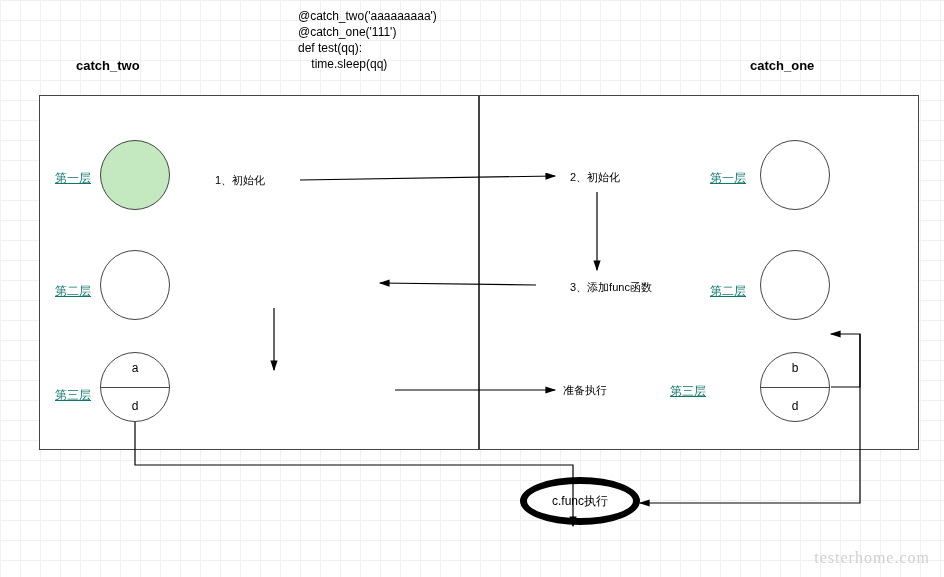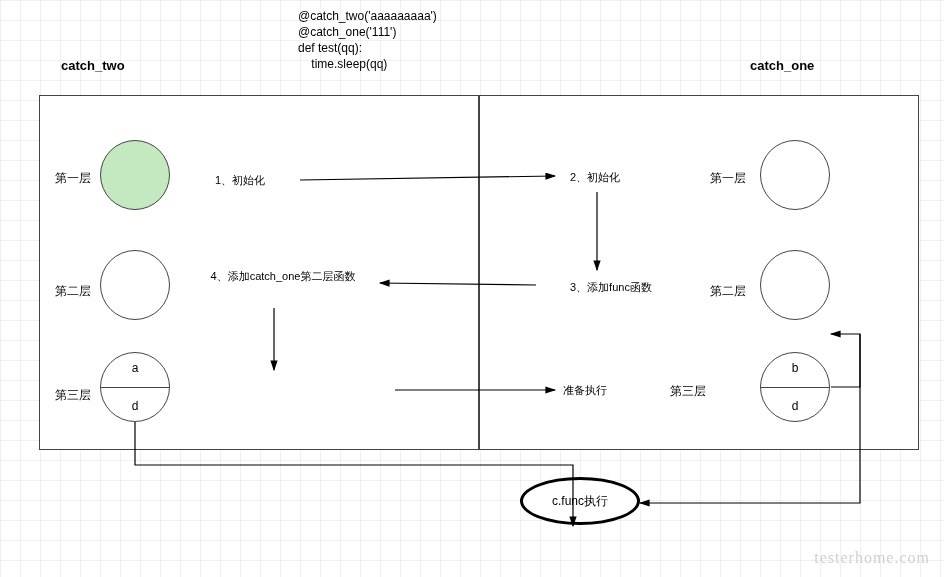--- a/index.html
+++ b/index.html
@@ -18,32 +18,32 @@
       background-image:
         linear-gradient(to right, #f0f0f0 1px, transparent 1px),
         linear-gradient(to bottom, #f0f0f0 1px, transparent 1px);
       background-size: 20px 20px;
     }
     .canvas { position: absolute; inset: 0; }
     .code {
       position: absolute; left: 298px; top: 8px;
       font-size: 12px; line-height: 16px; white-space: pre; color: #000;
     }
-    .title-left { position: absolute; left: 61px; top: 58px; font-weight: bold; font-size: 13px; }
+    .title-left { position: absolute; left: 76px; top: 58px; font-weight: bold; font-size: 13px; }
     .title-right { position: absolute; left: 750px; top: 58px; font-weight: bold; font-size: 13px; }
     .box {
       position: absolute; border: 1px solid #444; background: #fff;
     }
     .box.left { left: 39px; top: 95px; width: 440px; height: 355px; }
     .box.right{ left: 479px; top: 95px; width: 440px; height: 355px; }
     .green {
       position: absolute; left: 40px; top: 96px; width: 438px; height: 130px;
       background: #c4e9c1; border-bottom: 1px solid #444;
     }
-    .lbl { position: absolute; font-size: 12px; color: #000000; }
+    .lbl { position: absolute; font-size: 12px; color: #0f766e; text-decoration: underline; }
     .lbl.l1l { left: 55px; top: 170px; }
     .lbl.l2l { left: 55px; top: 283px; }
     .lbl.l3l { left: 55px; top: 387px; }
     .lbl.l1r { left: 710px; top: 170px; }
     .lbl.l2r { left: 710px; top: 283px; }
     .lbl.l3r { left: 670px; top: 383px; }
     .circle {
       position: absolute; width: 70px; height: 70px;
       border: 1px solid #444; border-radius: 50%; background: transparent;
     }
@@ -65,21 +65,21 @@
     .split-circle .bchar { bottom: 8px; }
     .step { position: absolute; font-size: 11px; color: #000; }
     .s1 { left: 215px; top: 173px; }
     .s2 { left: 570px; top: 170px; }
     .s3 { left: 550px; top: 280px; margin-left: 20px; }
     .s4 { left: 198px; top: 269px; text-align: center; width: 170px; }
     .s5 { left: 190px; top: 383px; }
     .s6 { left: 563px; top: 383px; }
     .ellipse {
       position: absolute; left: 520px; top: 477px; width: 120px; height: 48px;
-      border: 3px solid #000000; border-radius: 50%; background: #fff;
+      border: 7px solid #000000; border-radius: 50%; background: #fff;
       display: flex; align-items: center; justify-content: center;
     }
     svg.arrows { position: absolute; inset: 0; width: 944px; height: 577px; pointer-events: none; }
     .watermark {
       position: absolute; right: 14px; bottom: 10px;
       font-family: cursive; color: #d0d0d0; font-size: 16px; letter-spacing: 1px;
     }
   </style>
 </head>
 <body>
@@ -116,21 +116,20 @@
   <div class="circle c-r2"></div>
   <div class="circle c-r3 split-circle">
     <div class="tchar">b</div>
     <div class="hline"></div>
     <div class="bchar">d</div>
   </div>
 
   <div class="step s1">1、初始化</div>
   <div class="step s2">2、初始化</div>
   <div class="step s3">3、添加func函数</div>
-  <div class="step s4">4、添加catch_one第二层函数</div>
   <div class="step s6">准备执行</div>
 
   <div class="ellipse">
     <span>c.func执行</span>
   </div>
 
   <svg class="arrows">
     <defs>
       <marker id="ah" markerWidth="10" markerHeight="10" refX="8" refY="3" orient="auto" markerUnits="strokeWidth">
         <path d="M0,0 L0,6 L9,3 z" fill="#000"></path>

